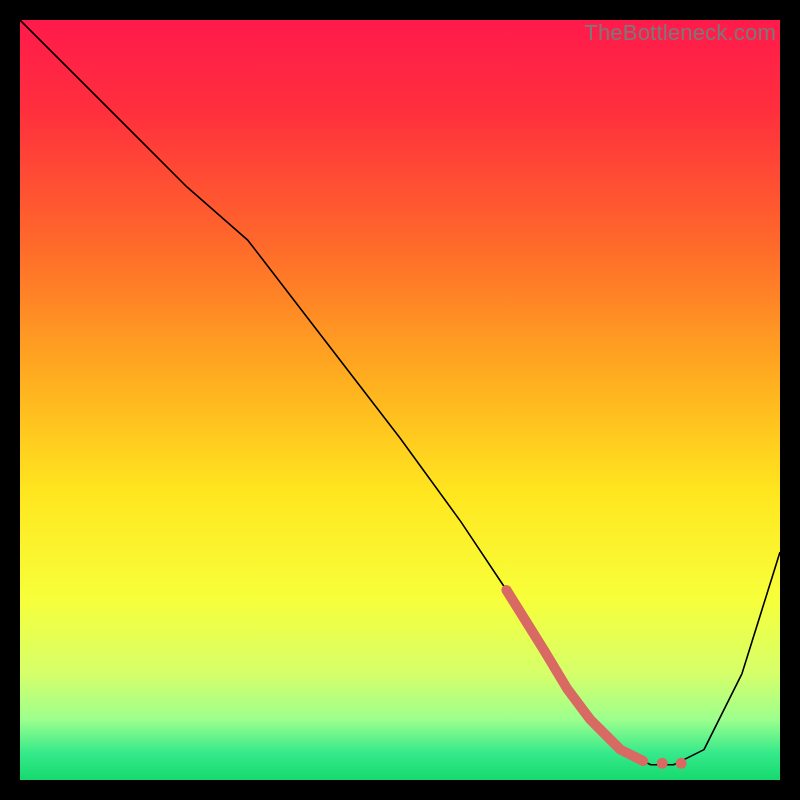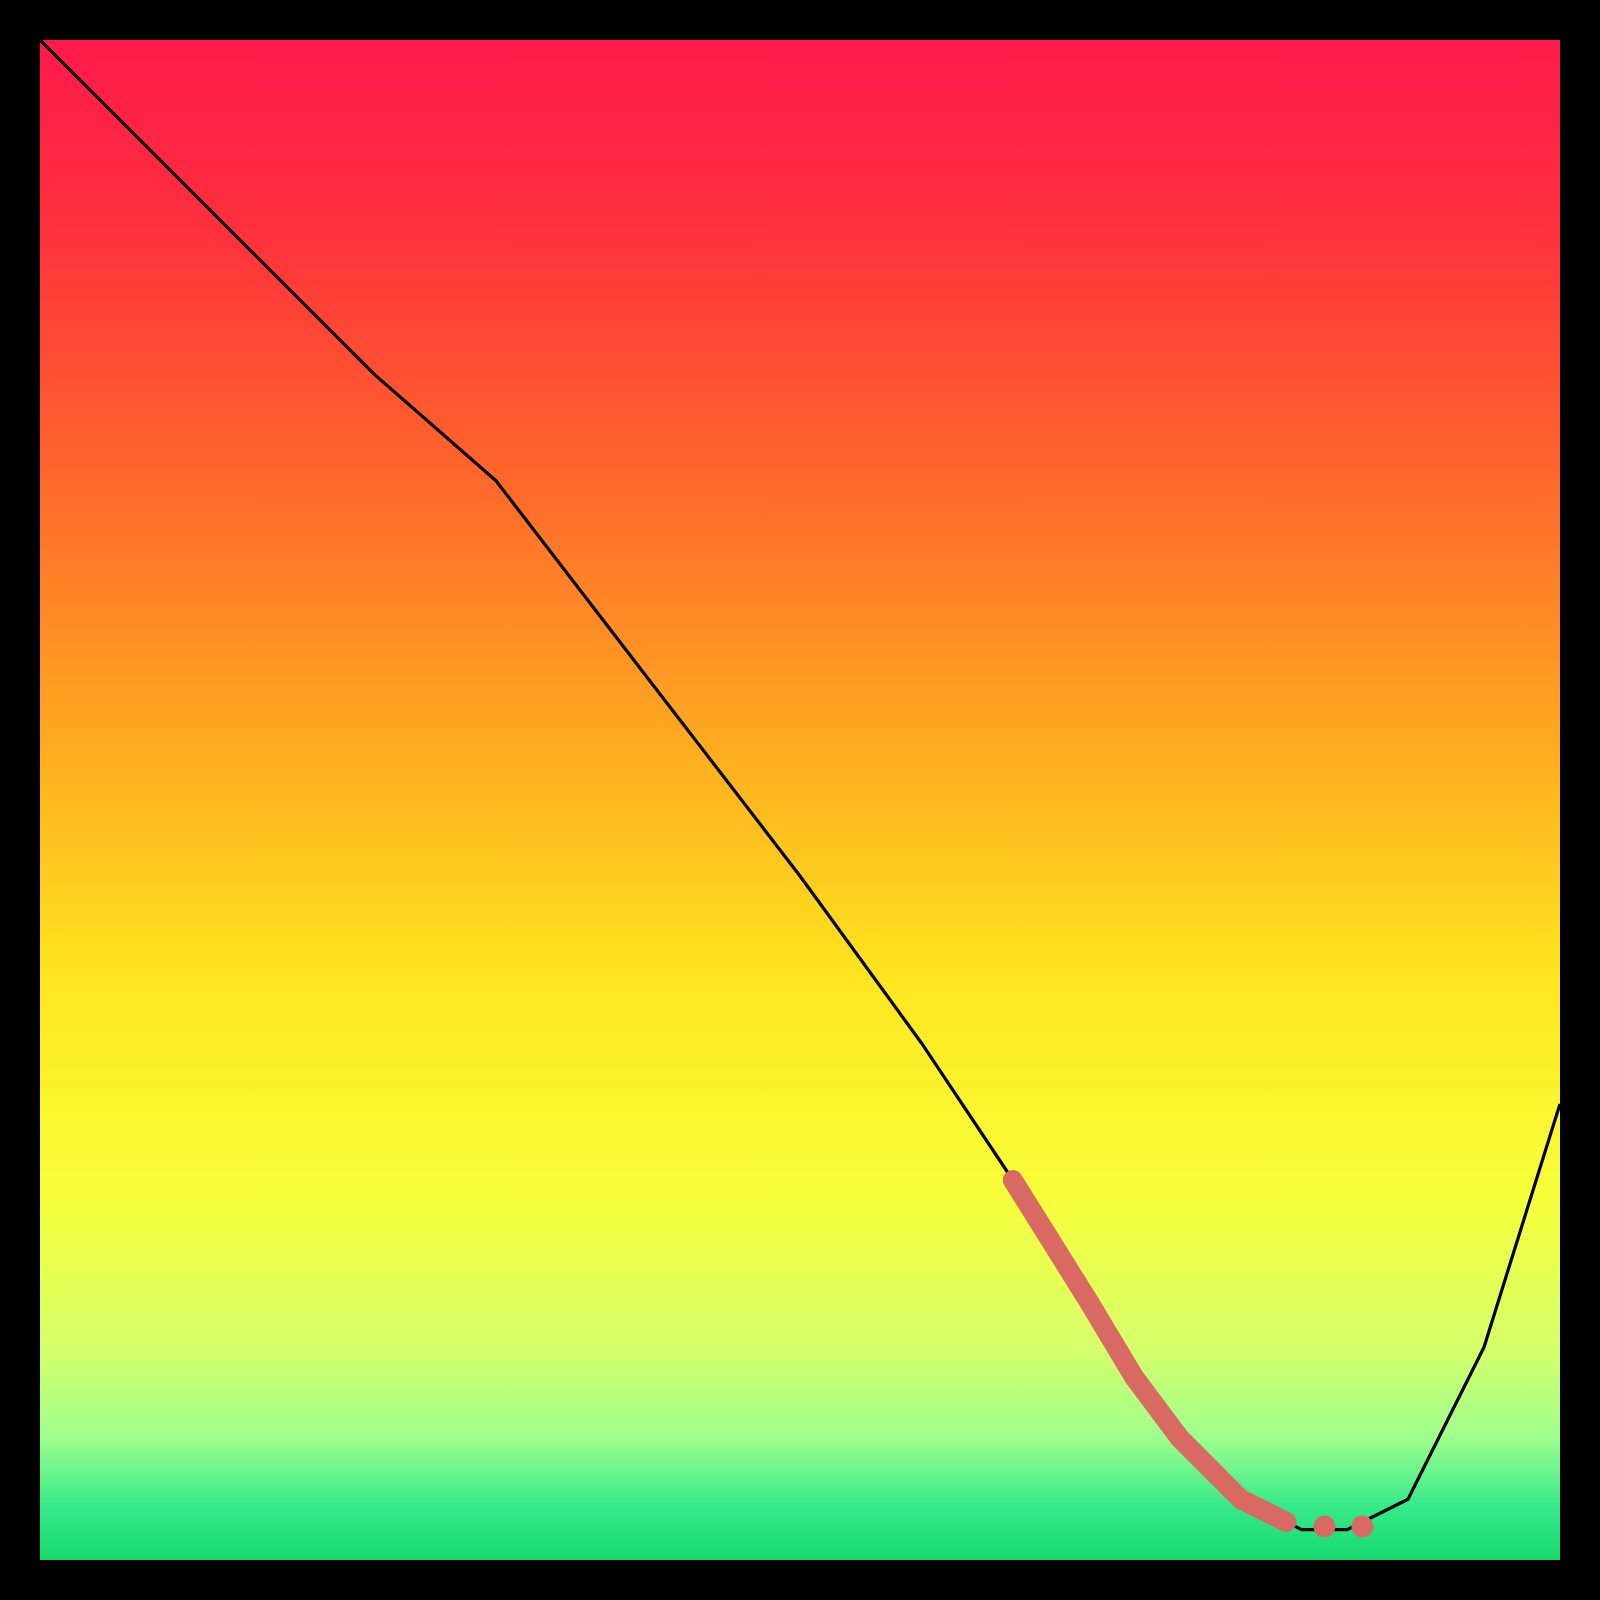--- a/index.html
+++ b/index.html
@@ -35,20 +35,21 @@
     font-weight: 500;
     letter-spacing: 0.2px;
     z-index: 5;
   }
   svg { display: block; }
 </style>
 </head>
 <body>
 
 <div class="frame">
+  <div class="watermark">TheBottleneck.com</div>
   <svg class="plot-area" viewBox="0 0 760 760">
     <defs>
       <linearGradient id="bg-grad" x1="0" y1="0" x2="0" y2="1">
           <stop offset="0%" stop-color="#ff1a4b"></stop>
           <stop offset="12%" stop-color="#ff2f3d"></stop>
           <stop offset="30%" stop-color="#ff6b2a"></stop>
           <stop offset="48%" stop-color="#ffb11f"></stop>
           <stop offset="62%" stop-color="#ffe61f"></stop>
           <stop offset="76%" stop-color="#f7ff3a"></stop>
           <stop offset="86%" stop-color="#d6ff6a"></stop>

